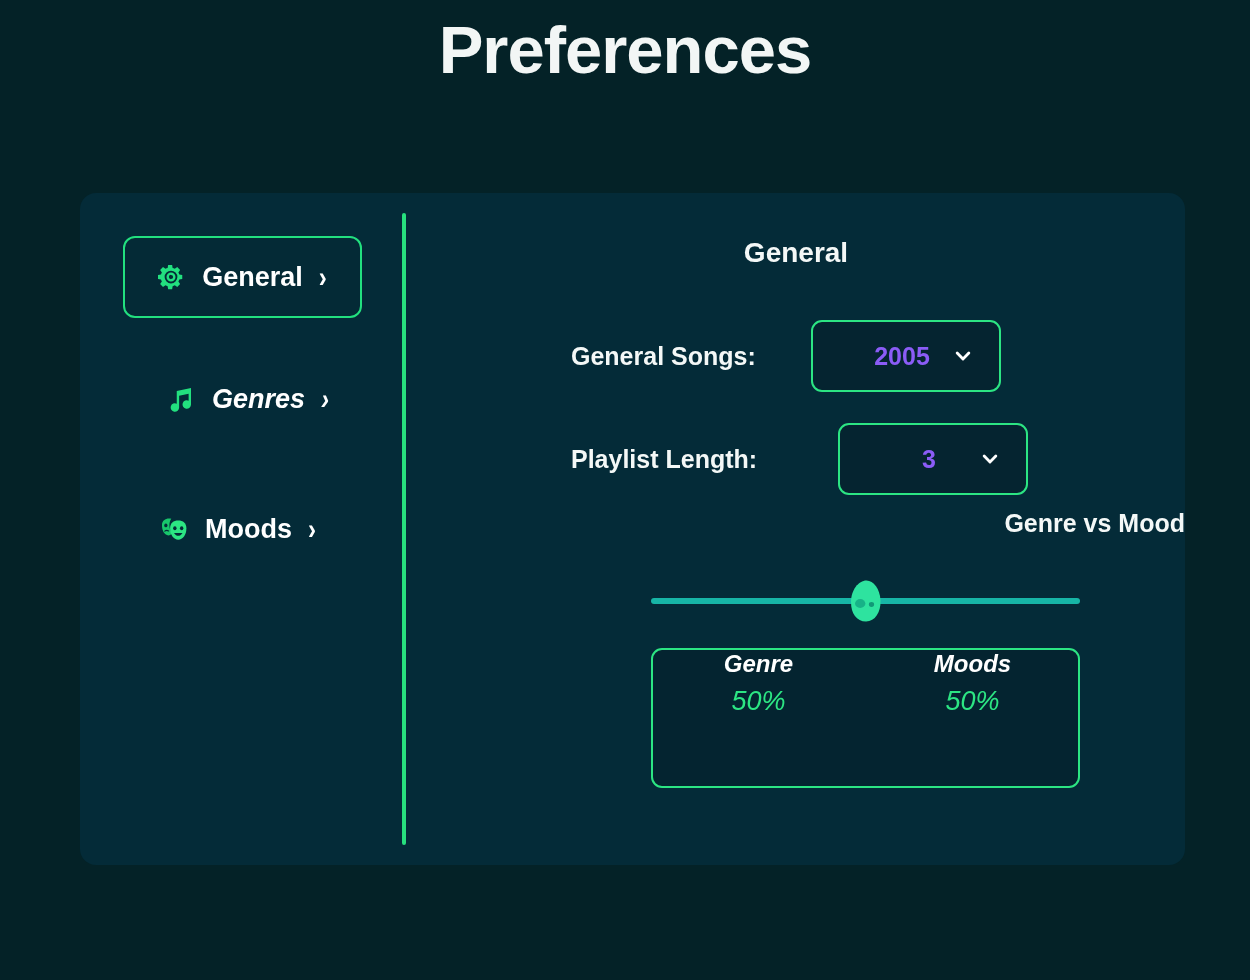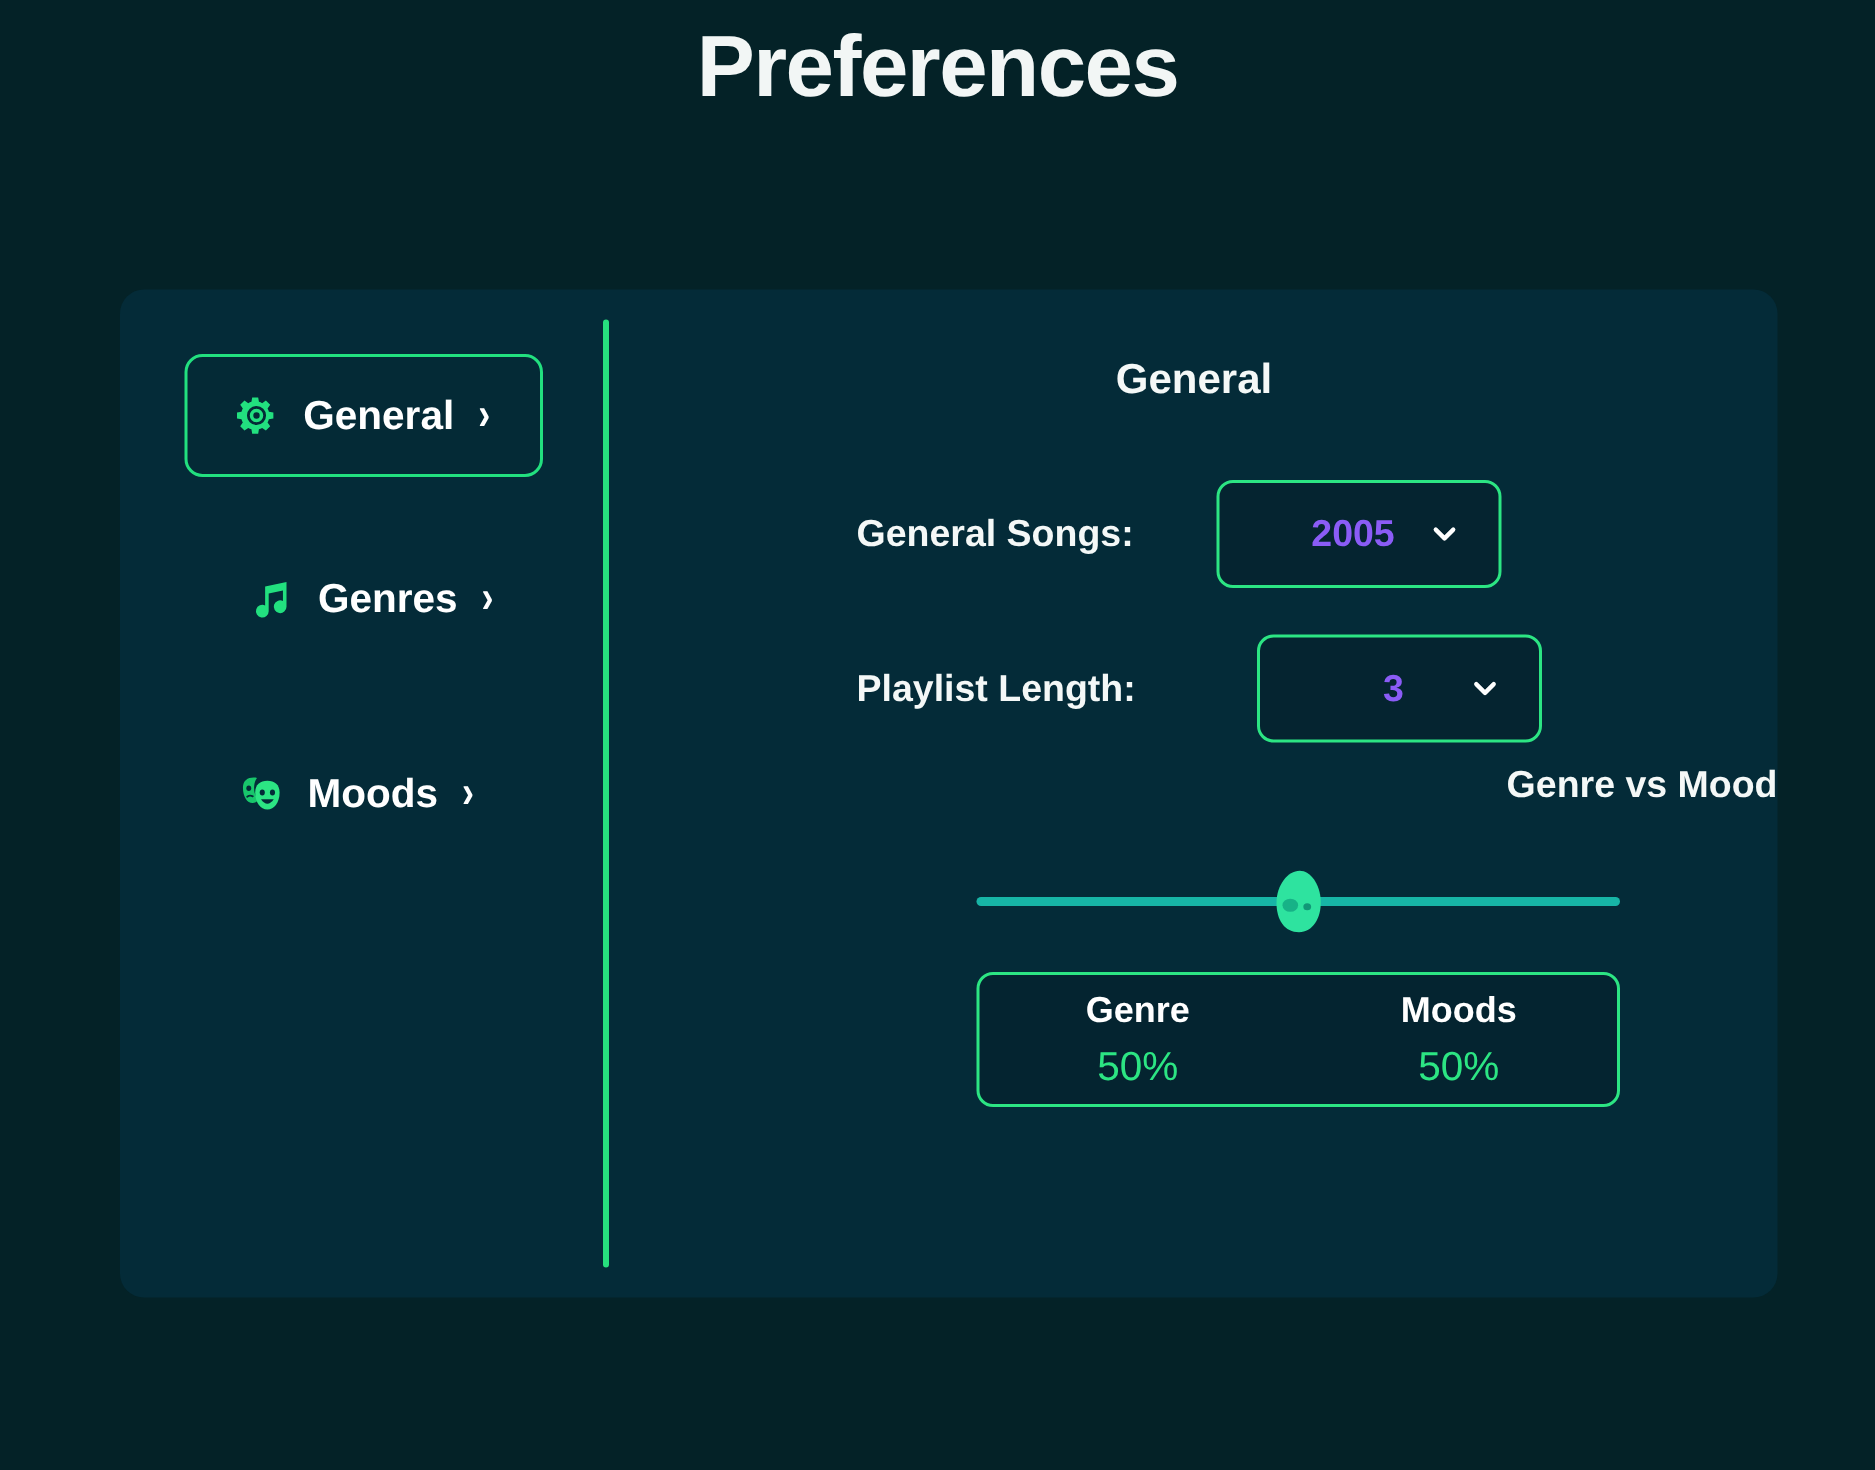--- a/index.html
+++ b/index.html
@@ -16,21 +16,21 @@
     font-family: "Liberation Sans", sans-serif;
     -webkit-font-smoothing: antialiased;
     position: relative;
   }
 
   
   .page-title {
     width: 100%;
     text-align: center;
     color: #f2f6f5;
-    font-size: 58px;
+    font-size: 67px;
     font-weight: bold;
     letter-spacing: -1px;
     line-height: 1;
     padding-top: 16px;
     user-select: none;
   }
 
   
   .card {
     position: absolute;
@@ -80,20 +80,21 @@
     height: 82px;
     justify-content: center;
     padding-right: 4px;
   }
 
   #nav-genres {
     position: absolute;
     left: 82px;
     top: 186px;
     height: 40px;
+    font-style: italic;
   }
 
   #nav-moods {
     position: absolute;
     left: 75px;
     top: 314px;
     height: 44px;
   }
 
   .nav-icon {
@@ -237,26 +238,27 @@
     margin-left: -21px;
     pointer-events: auto;
   }
 
   
   .split-box {
     position: absolute;
     left: 244px;
     top: 455px;
     width: 429px;
-    height: 90px;
+    height: 140px;
     background: #042430;
     border: 2px solid #2ce583;
     border-radius: 11px;
     display: flex;
-    align-items: center;
+    align-items: flex-start;
+    font-style: italic;
   }
 
   .split-half {
     flex: 1 1 50%;
     display: flex;
     flex-direction: column;
     align-items: center;
     justify-content: center;
     gap: 8px;
   }

